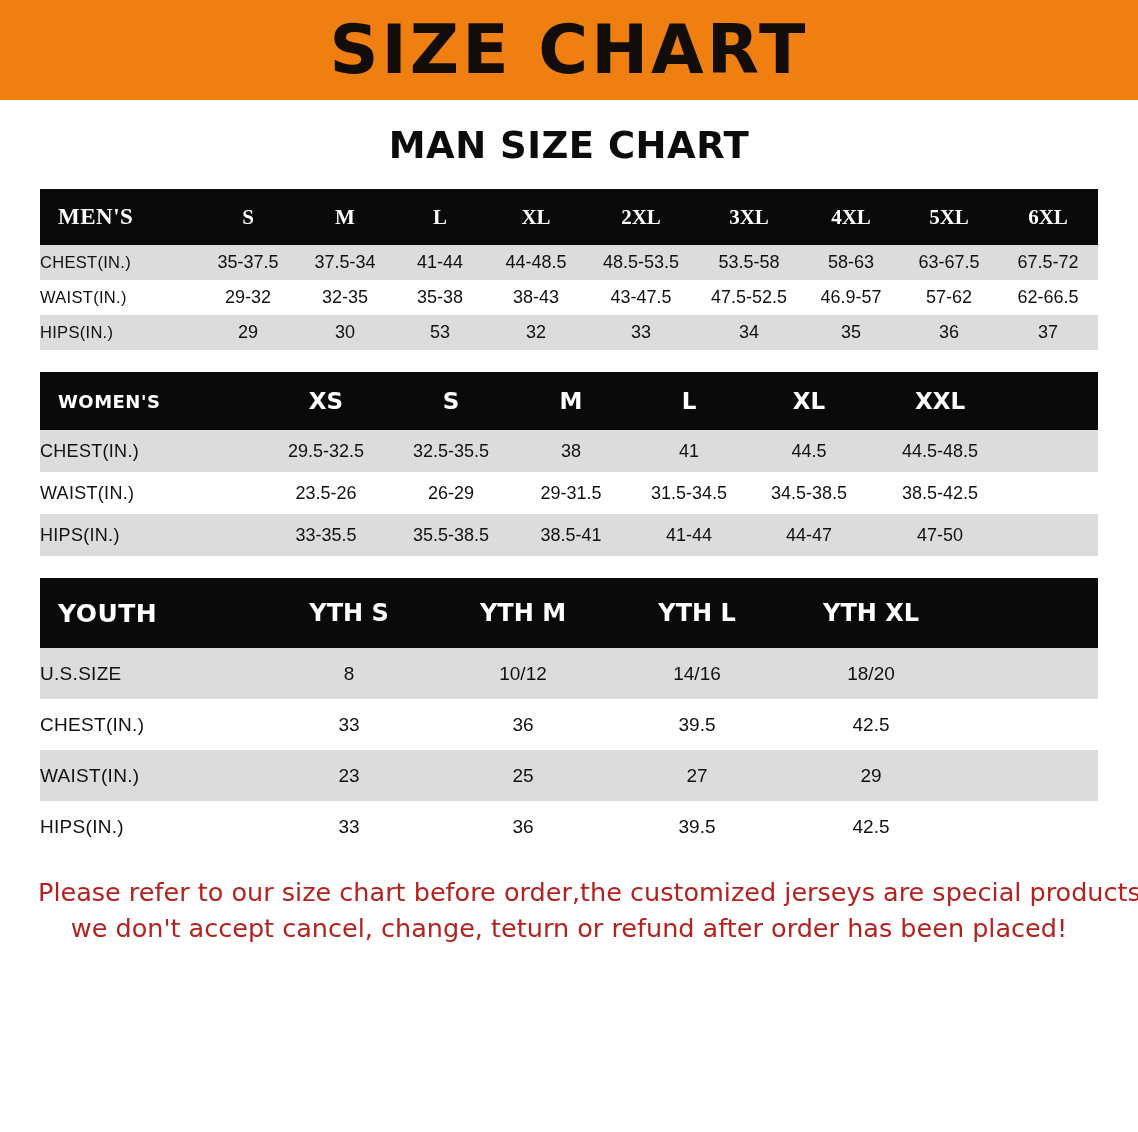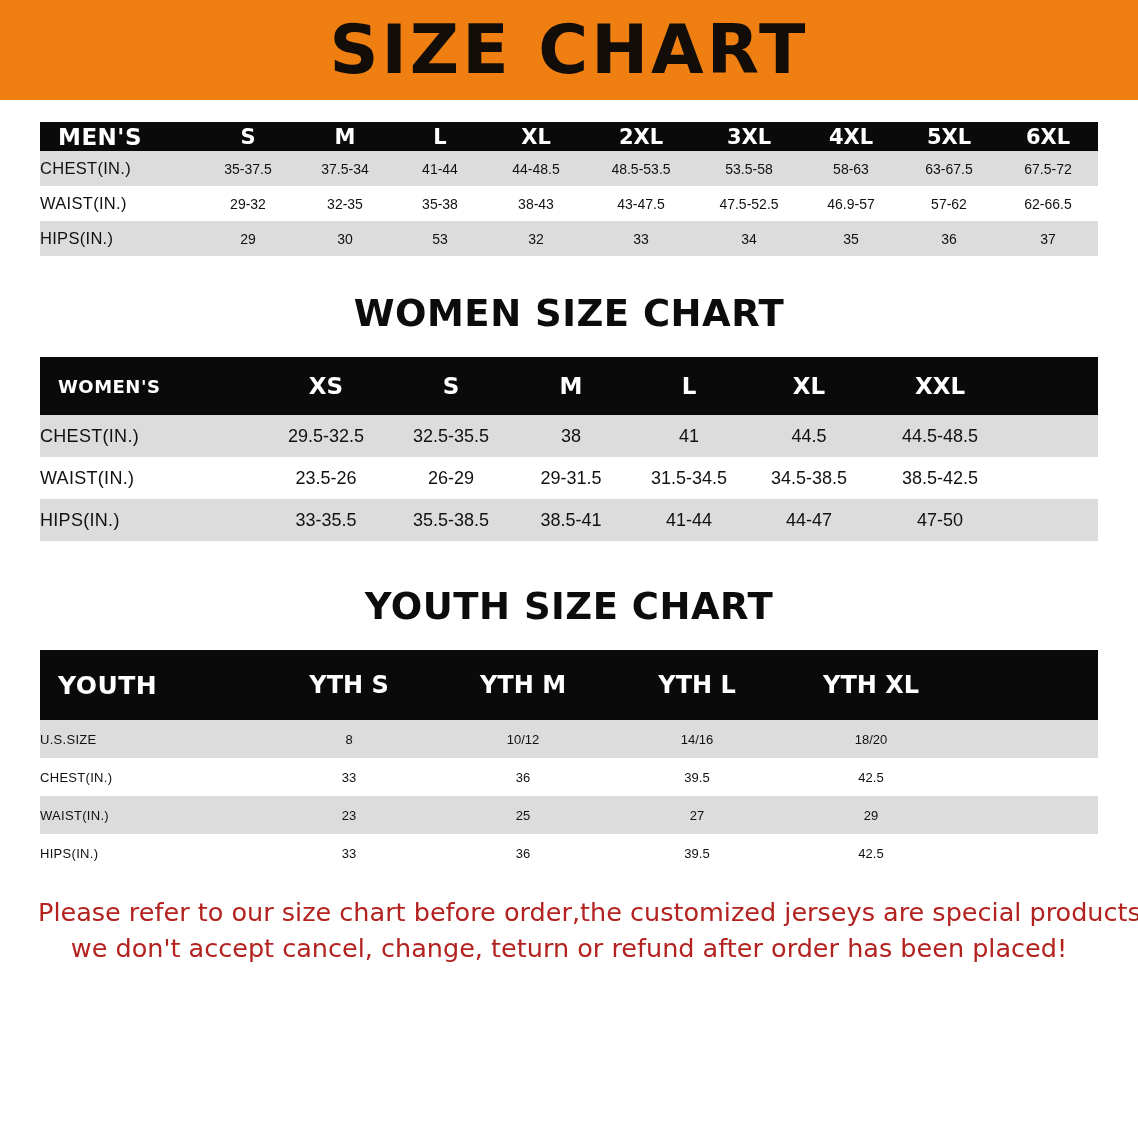--- a/index.html
+++ b/index.html
@@ -82,36 +82,36 @@
   }
   .row-label {
     text-align: left;
     letter-spacing: 0.3px;
   }
   .shaded { background: #dcdcdc; }
   .plain  { background: #ffffff; }
 
   
   #men-table { margin-top: 22px; }
-  #men-table thead th { height: 29px; font-size: 21px; }
+  #men-table thead th { height: 56px; font-size: 21px; font-family: Liberation Serif, serif; }
   #men-table thead th.hdr-label { font-size: 23px; }
-  #men-table tbody td { height: 35px; font-size: 14px; }
+  #men-table tbody td { height: 35px; font-size: 18px; }
   #men-table tbody td.row-label { font-size: 16.5px; }
 
   
   #women-table { margin-top: 22px; }
   #women-table thead th { height: 58px; font-size: 23px; }
   #women-table thead th.hdr-label { font-size: 18px; }
   #women-table tbody td { height: 42px; font-size: 18px; }
 
   
   #youth-table { margin-top: 22px; }
   #youth-table thead th { height: 70px; font-size: 24px; }
   #youth-table thead th.hdr-label { font-size: 25px; }
-  #youth-table tbody td { height: 38px; font-size: 13px; }
+  #youth-table tbody td { height: 51px; font-size: 19px; }
 
   
   .note {
     margin: 22px 38px 0 38px;
     text-align: center;
     color: #b3221f;
     font-family: "DejaVu Sans", sans-serif;
     font-size: 25.5px;
     line-height: 1.42;
   }
@@ -119,20 +119,21 @@
 </style>
 </head>
 <body>
 
 <div class="page">
 
   <div class="banner">
     <div class="banner-title">SIZE CHART</div>
   </div>
 
+  <div class="section-title title-man">MAN SIZE CHART</div>
 
   <div class="table-wrap">
     <table id="men-table">
       <colgroup>
         <col style="width:160px">
         <col style="width:96px">
           <col style="width:98px">
           <col style="width:92px">
         <col style="width:100px">
           <col style="width:110px">
@@ -189,21 +190,20 @@
           <td class="shaded">33</td>
           <td class="shaded">34</td>
           <td class="shaded">35</td>
           <td class="shaded">36</td>
           <td class="shaded">37</td>
         </tr>
       </tbody>
     </table>
   </div>
 
-  <div class="section-title title-women">WOMEN SIZE CHART</div>
 
   <div class="table-wrap">
     <table id="women-table">
       <colgroup>
         <col style="width:222px">
         <col style="width:128px">
           <col style="width:122px">
           <col style="width:118px">
         <col style="width:118px">
           <col style="width:122px">
@@ -250,21 +250,20 @@
           <td class="shaded">38.5-41</td>
           <td class="shaded">41-44</td>
           <td class="shaded">44-47</td>
           <td class="shaded">47-50</td>
           <td class="shaded"></td>
         </tr>
       </tbody>
     </table>
   </div>
 
-  <div class="section-title title-youth">YOUTH SIZE CHART</div>
 
   <div class="table-wrap">
     <table id="youth-table">
       <colgroup>
         <col style="width:222px">
         <col style="width:174px">
           <col style="width:174px">
         <col style="width:174px">
           <col style="width:174px">
         <col style="width:140px">

